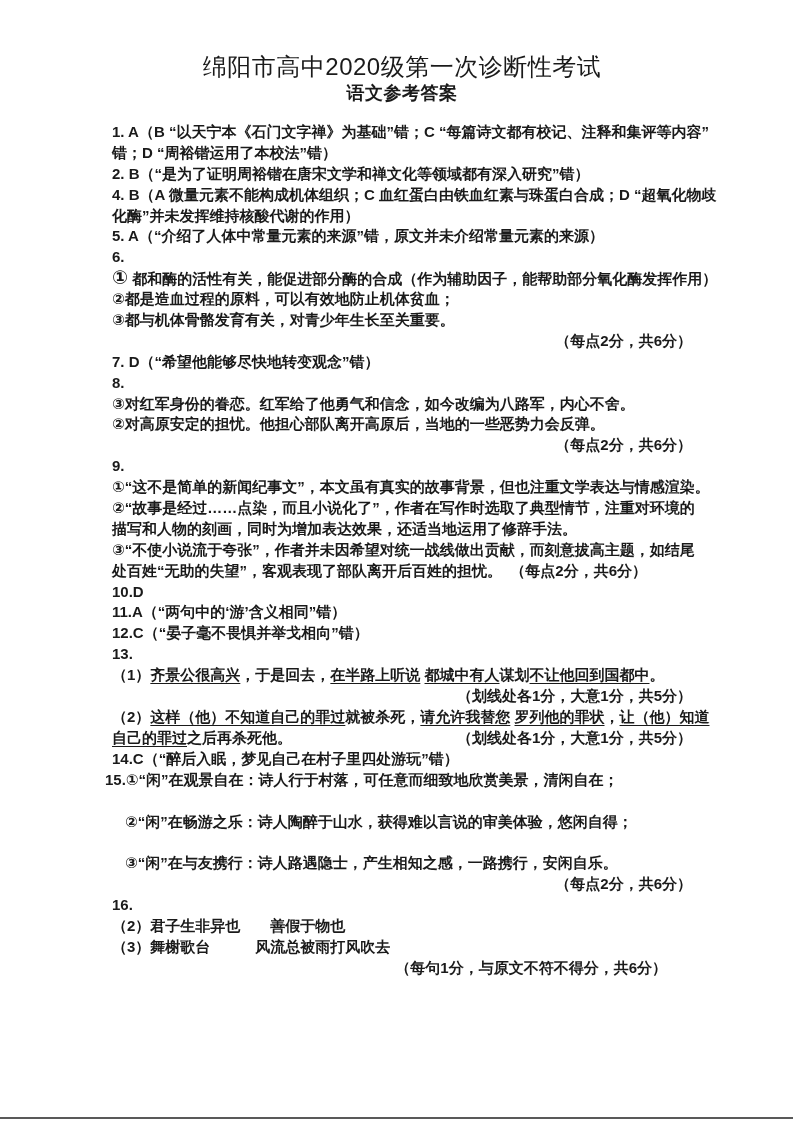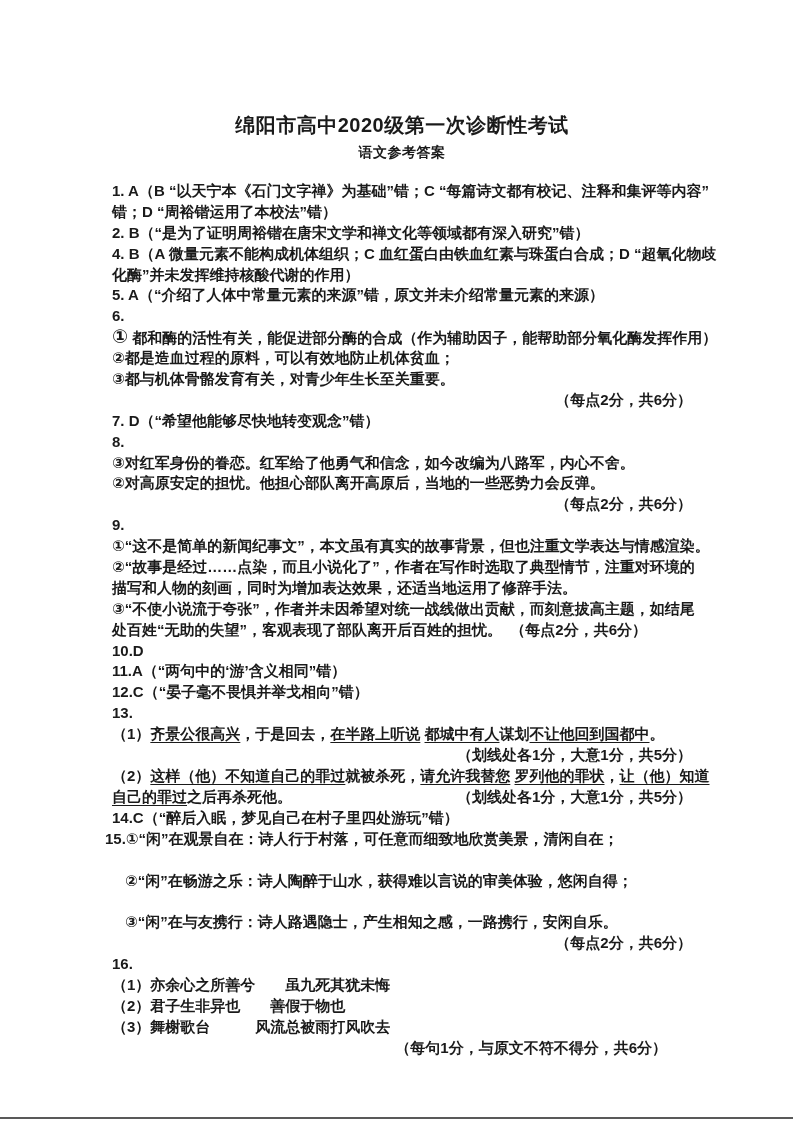--- a/index.html
+++ b/index.html
@@ -10,31 +10,31 @@
     font-family:"Liberation Sans","DejaVu Sans",sans-serif;
     color:#1a1a1a;
     overflow:hidden;
   }
   .content{
     position:absolute;
     left:112px;top:0;
     width:580px;
   }
   .doc-title{
-    margin-top:112px;
+    margin-top:53px;
     text-align:center;
-    font-weight:700;
-    font-size:20px;
+    font-weight:400;
+    font-size:24px;
     line-height:27px;
     letter-spacing:0.5px;
   }
   .doc-subtitle{
     text-align:center;
     font-weight:700;
-    font-size:14px;
+    font-size:18px;
     line-height:27px;
     letter-spacing:0.5px;
   }
   .lines{margin-top:15px;}
   .line{
     position:relative;
     height:20.9px;
     line-height:20.9px;
     font-size:15px;
     white-space:pre;
@@ -91,20 +91,19 @@
         <div class="line"><span>（1）</span><span class="u">齐景公很高兴</span><span>，于是回去，</span><span class="u">在半路上听说</span><span> </span><span class="u">都城中有人</span><span>谋划</span><span class="u">不让他回到国都中</span><span>。</span></div>
         <div class="line right"><span>（划线处各1分，大意1分，共5分）</span></div>
         <div class="line"><span>（2）</span><span class="u">这样（他）不知道自己的罪过</span><span>就被杀死，</span><span class="u">请允许我替您</span><span> </span><span class="u">罗列他的罪状</span><span>，</span><span class="u">让（他）知道</span></div>
         <div class="line"><span class="u">自己的罪过</span><span>之后再杀死他。</span><span class="note">（划线处各1分，大意1分，共5分）</span></div>
         <div class="line"><span>14.C（“醉后入眠，梦见自己在村子里四处游玩”错）</span></div>
         <div class="line outdent"><span>15.①“闲”在观景自在：诗人行于村落，可任意而细致地欣赏美景，清闲自在；</span></div>
         <div class="line indent1"><span>②“闲”在畅游之乐：诗人陶醉于山水，获得难以言说的审美体验，悠闲自得；</span></div>
         <div class="line indent1"><span>③“闲”在与友携行：诗人路遇隐士，产生相知之感，一路携行，安闲自乐。</span></div>
         <div class="line right"><span>（每点2分，共6分）</span></div>
         <div class="line"><span>16.</span></div>
-        <div class="line"><span>（1）亦余心之所善兮　　虽九死其犹未悔</span></div>
         <div class="line"><span>（2）君子生非异也　　善假于物也</span></div>
         <div class="line"><span>（3）舞榭歌台　　　风流总被雨打风吹去</span></div>
         <div class="line right mr25"><span>（每句1分，与原文不符不得分，共6分）</span></div>
       </div>
   </div>
   <div class="bottom-rule"></div>
 </div>
 
 </body></html>

